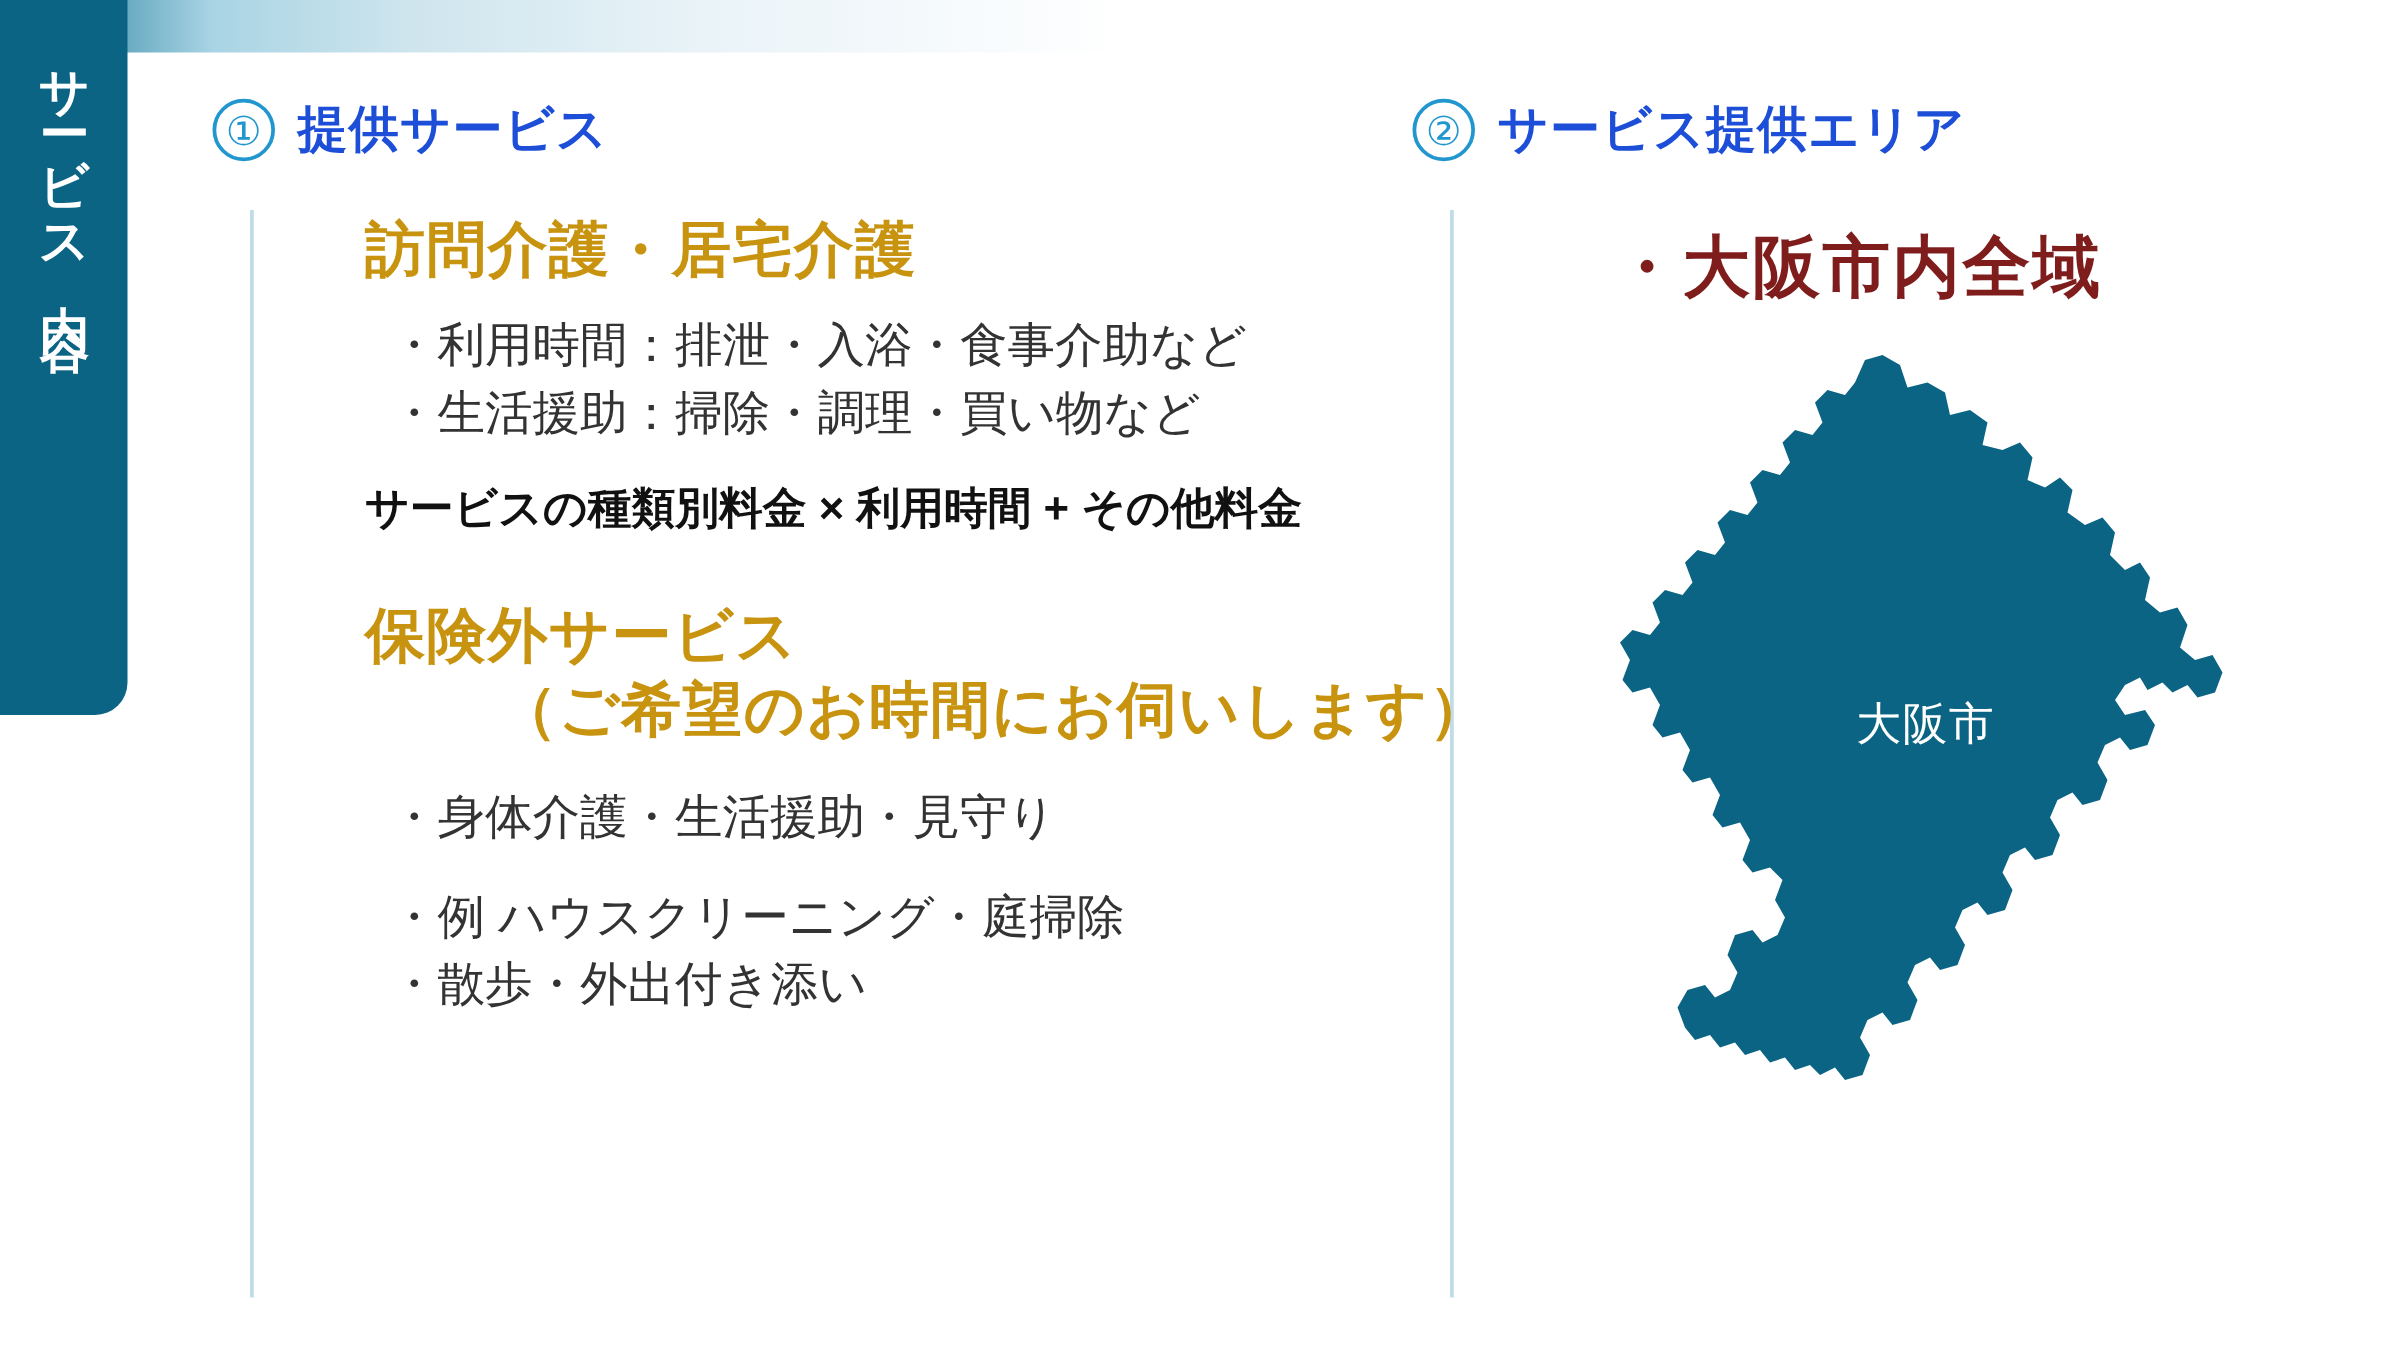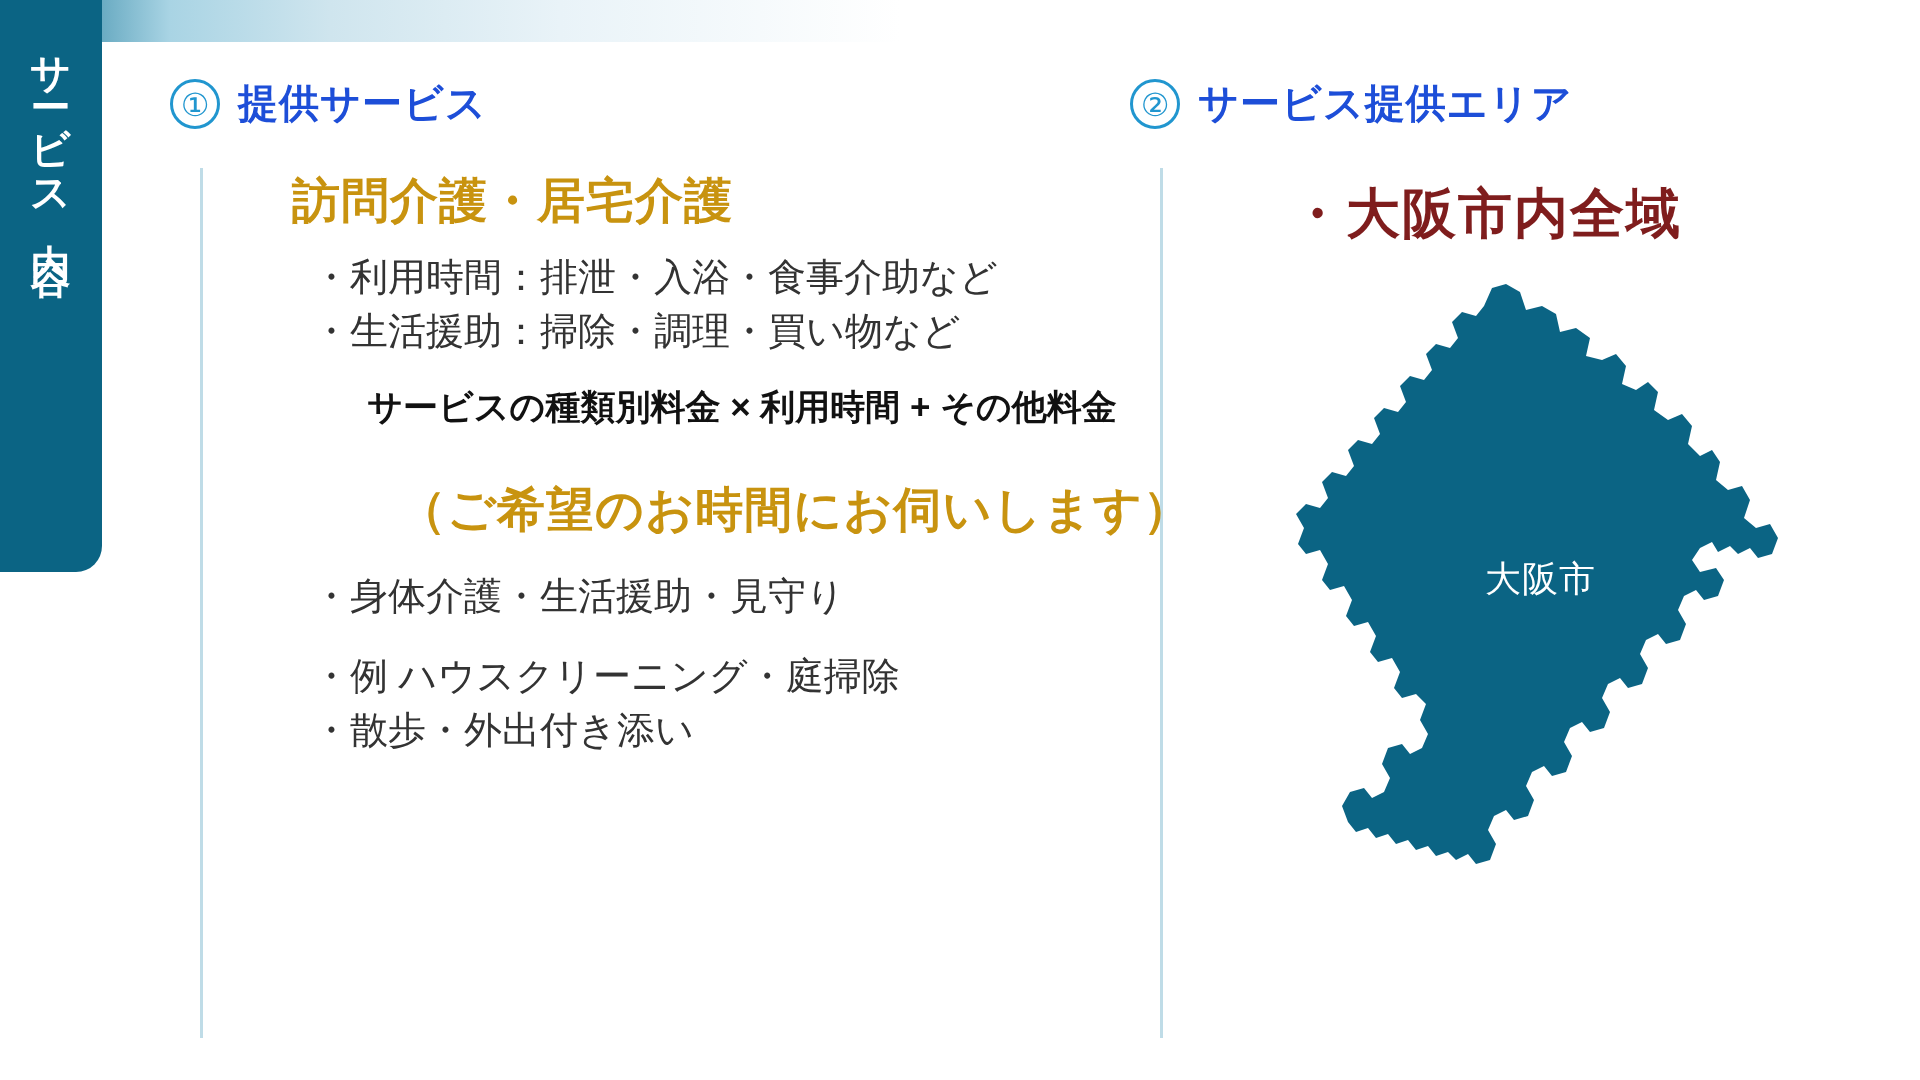--- a/index.html
+++ b/index.html
@@ -112,21 +112,20 @@
     letter-spacing: 0px;
     white-space: nowrap;
   }
   .formula {
     color: #111111;
     font-weight: bold;
     font-size: 35px;
     line-height: 1.45;
     letter-spacing: 0px;
     white-space: nowrap;
-    text-align: center;
   }
 
   .gap-a  { height: 20px; }
   .gap-b  { height: 24px; }
   .gap-c  { height: 48px; }
   .gap-d  { height: 30px; }
   .gap-e  { height: 26px; }
 
   .pad-bul { padding-left: 20px; }
   .pad-form { padding-left: 0px; }
@@ -192,20 +191,21 @@
     </ul>
 
     <div class="gap-b"></div>
 
     <div class="pad-form">
       <div class="formula">サービスの種類別料金 × 利用時間 + その他料金</div>
     </div>
 
     <div class="gap-c"></div>
 
+    <div class="gold-head">保険外サービス</div>
     <div class="gold-head indent2">（ご希望のお時間にお伺いします）</div>
 
     <div class="gap-d"></div>
 
     <ul class="bullets pad-bul">
       <li>・身体介護・生活援助・見守り</li>
     </ul>
 
     <div class="gap-e"></div>
 

